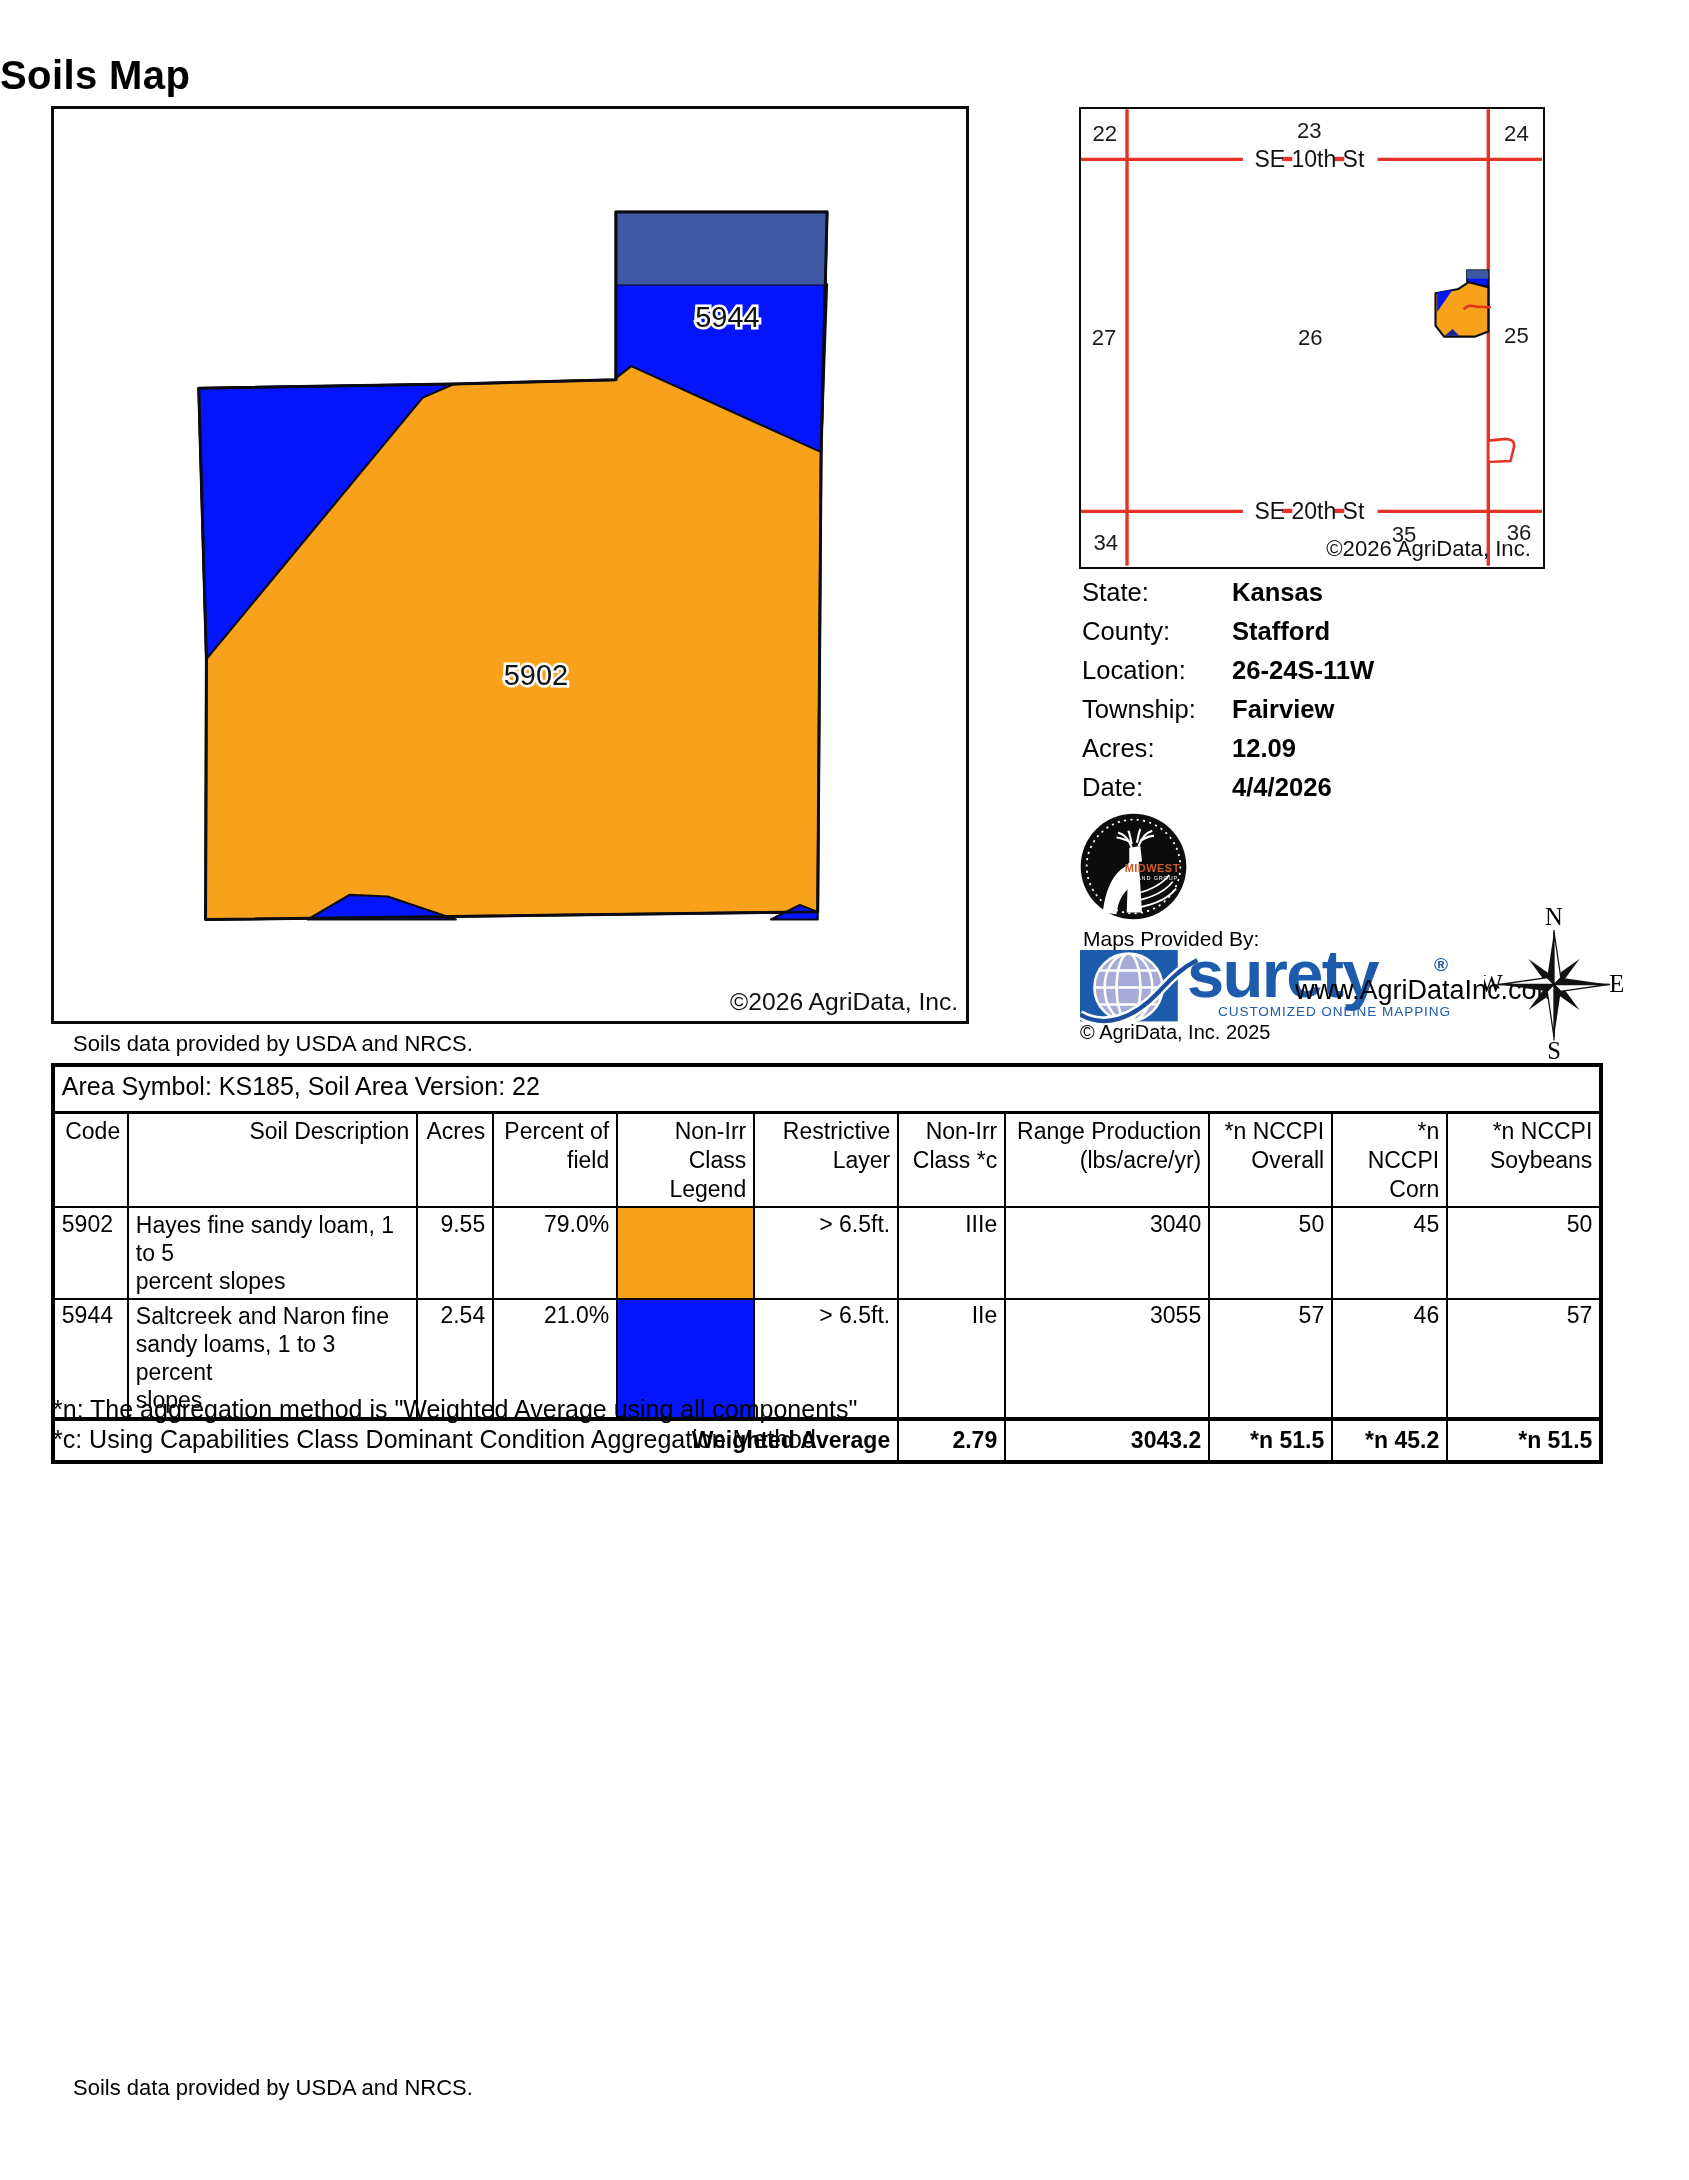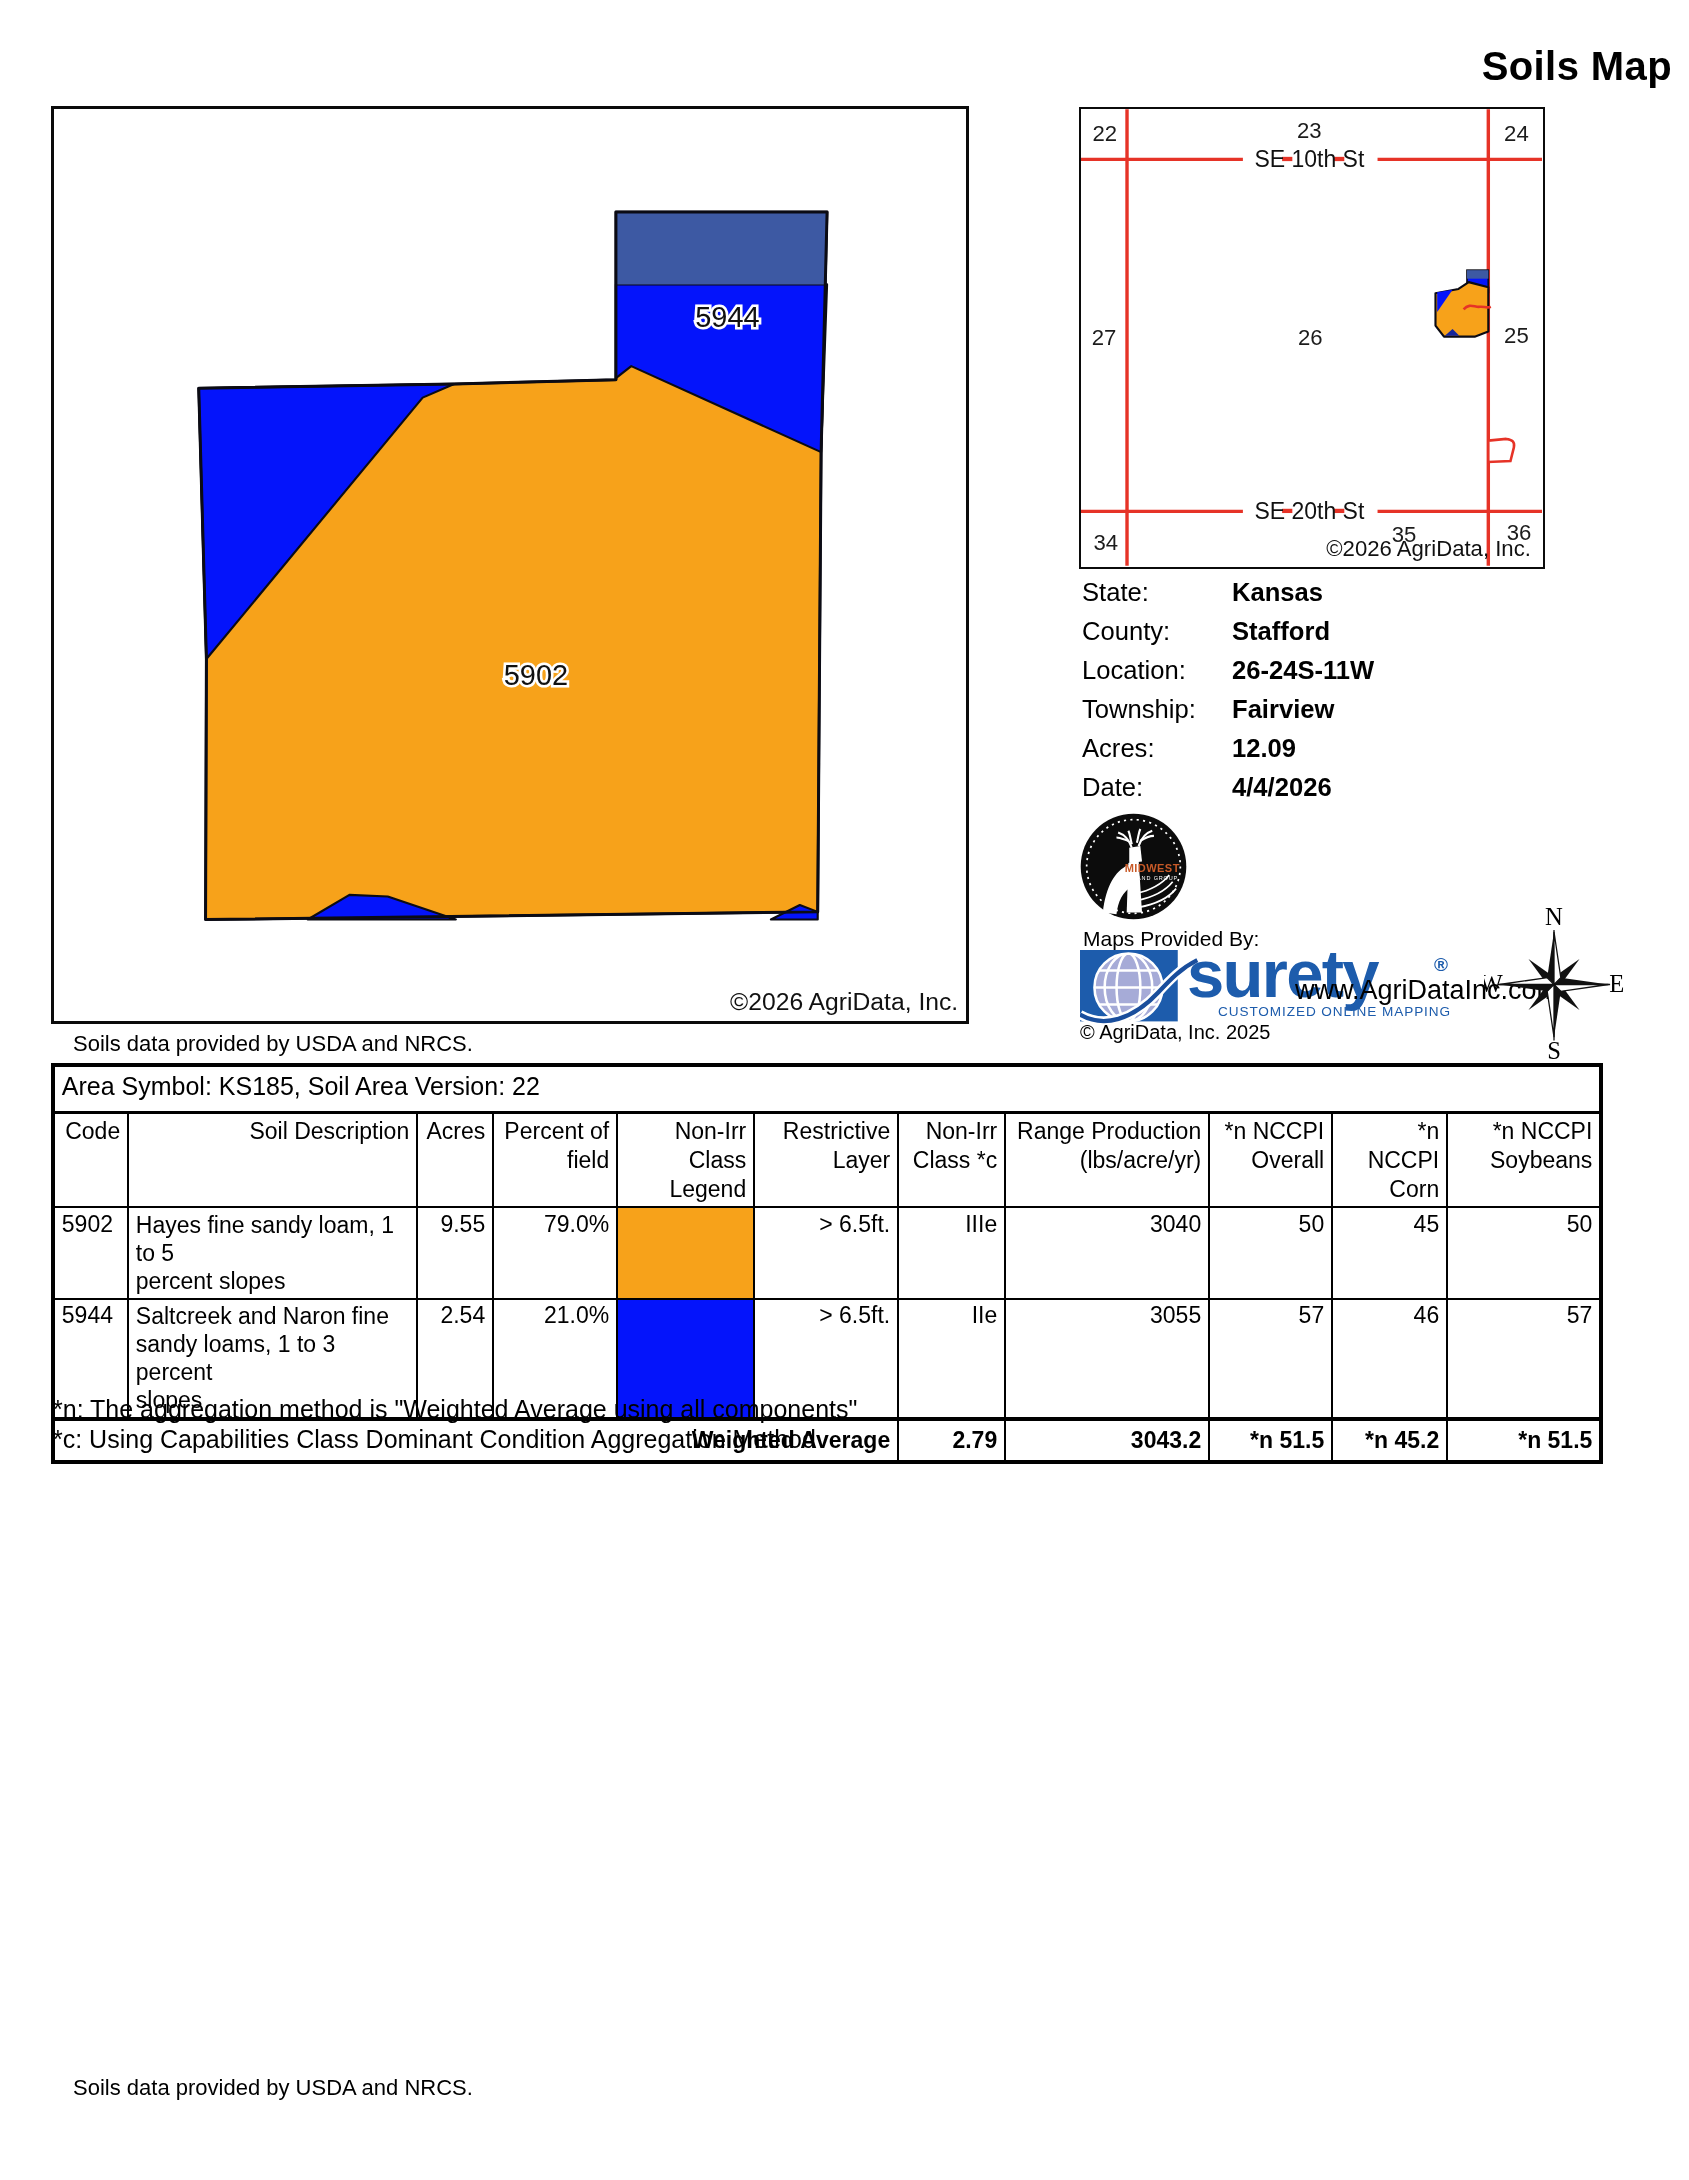--- a/index.html
+++ b/index.html
@@ -1,19 +1,19 @@
 <!DOCTYPE html>
 <html style="font-size:13.6px"><head>
 <meta charset="utf-8">
 <style>
   html,body{margin:0;padding:0;background:#fff;}
   #page{position:relative;width:1689px;height:2181px;background:#fff;overflow:hidden;
         font-family:"Liberation Sans",sans-serif;color:#000;}
   .abs{position:absolute;}
-  #title{left:0;top:44px;width:1672px;text-align:right;font-size:40px;font-weight:bold;letter-spacing:0.4px;}
+  #title{left:0;top:53px;width:1672px;text-align:left;font-size:40px;font-weight:bold;letter-spacing:0.4px;}
   #main-map{left:51px;top:106px;width:918px;height:918px;border:3.4px solid #0b0b0b;box-sizing:border-box;background:#fff;}
   #usda-note-top{left:73px;top:1031px;font-size:22px;}
   #locator{left:1079px;top:107px;width:466px;height:462px;border:2.6px solid #0b0b0b;box-sizing:border-box;background:#fff;}
   #info{left:1082px;top:573px;font-size:25.6px;}
   .info-row{height:39px;line-height:39px;}
   .info-label{display:inline-block;width:150px;}
   .info-value{font-weight:bold;}
   #midwest-logo{left:1079px;top:812px;width:109px;height:109px;}
   #maps-provided{left:1083px;top:927px;font-size:21px;}
   #surety-globe{left:1080px;top:950px;width:119px;height:85px;}

